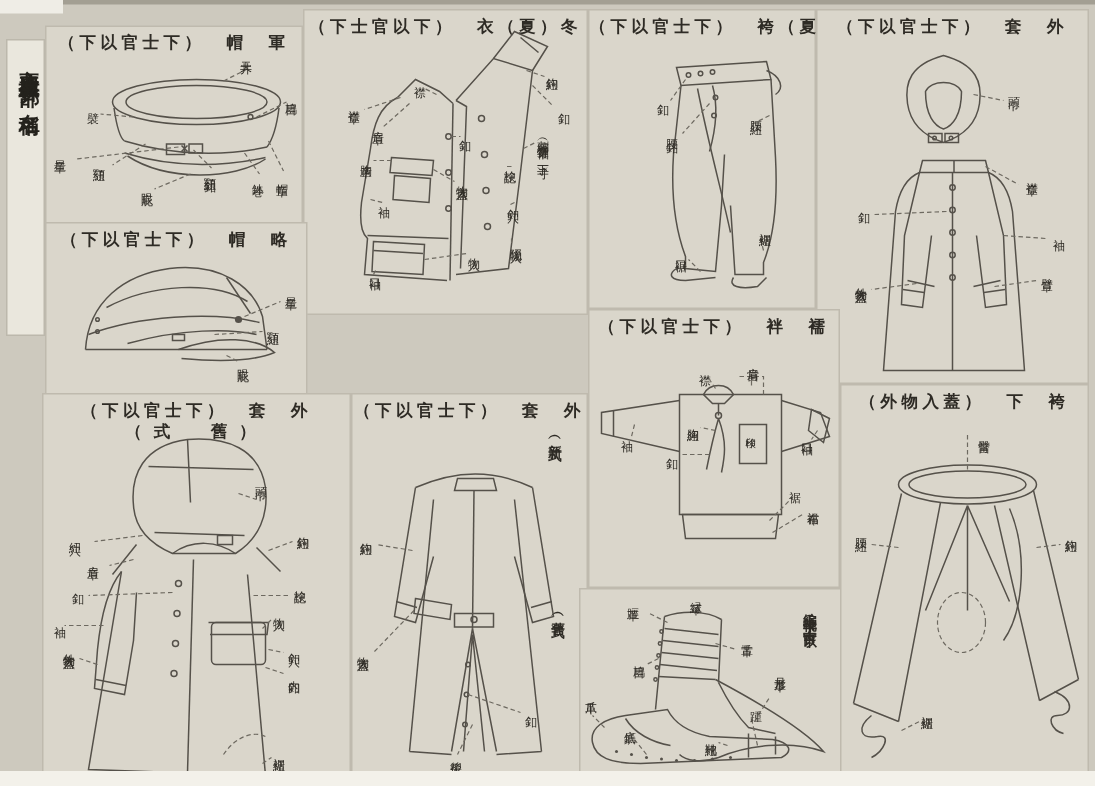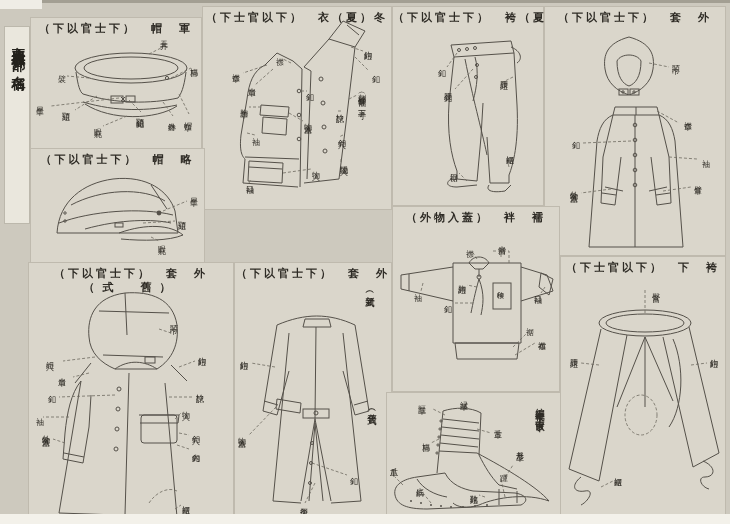--- a/index.html
+++ b/index.html
@@ -280,21 +280,21 @@
       <path class="d" d="M77,200 L112,212"></path>
         <path class="d" d="M80,220 L70,240"></path>
     </svg>
     <div class="lab" style="left:4px;top:92px">鉤紐</div>
     <div class="lab" style="left:2px;top:168px">物入蓋</div>
     <div class="lab" style="left:114px;top:208px">釦</div>
     <div class="lab" style="left:64px;top:238px">後裂</div>
   </div>
 
   <div class="panel" style="left:392px;top:206px;width:168px;height:186px;">
-    <div class="pt">（外物入蓋）　袢　襦</div>
+    <div class="pt">（下以官士下）　袢　襦</div>
     <svg width="168" height="186" viewBox="0 0 168 186">
       <path d="M60,56 L128,56 L128,136 L60,136 Z"></path>
       <path d="M62,136 L126,136 L124,152 L64,152 Z"></path>
       <path d="M60,60 L8,68 L8,82 L60,94"></path>
         <path d="M16,67 L16,84"></path>
       <path d="M128,60 L154,68 L160,84 L128,94"></path>
         <path d="M148,66 L160,72 L156,88 L146,80 Z"></path>
       <path d="M76,56 C80,48 92,48 96,56 L90,62 L82,62 Z"></path>
       <circle cx="86" cy="70" r="2"></circle>
       <path d="M86,72 C82,86 80,96 78,106 M86,72 C92,88 90,98 88,108"></path>
@@ -359,21 +359,21 @@
     <div class="lab" style="left:34px;top:44px">鳩目</div>
     <div class="lab" style="left:106px;top:30px">舌革</div>
     <div class="lab" style="left:128px;top:52px">月形革</div>
     <div class="lab" style="left:112px;top:74px">踵</div>
     <div class="lab" style="left:2px;top:68px">爪革</div>
     <div class="lab" style="left:28px;top:88px">底鋲</div>
     <div class="lab" style="left:82px;top:96px">靴紐</div>
   </div>
 
   <div class="panel" style="left:560px;top:256px;width:166px;height:264px;">
-    <div class="pt">（下士官以下）　下　袴</div>
+    <div class="pt">（外物入蓋）　下　袴</div>
     <svg width="166" height="264" viewBox="0 0 166 264">
       <ellipse cx="84" cy="66" rx="46" ry="13"></ellipse>
         <ellipse cx="84" cy="66" rx="39" ry="9"></ellipse>
       <path d="M40,72 L8,212 M66,78 L38,224 M8,212 L38,224"></path>
       <path d="M128,70 L158,196 M102,80 L132,210 M158,196 L132,210"></path>
       <path d="M84,80 L56,150 M84,80 L112,144 M84,80 L84,150"></path>
       <ellipse class="d" cx="80" cy="158" rx="16" ry="20"></ellipse>
       <path d="M112,82 C124,110 122,150 108,170"></path>
       <path d="M20,220 C10,228 12,236 24,234 C34,232 28,244 20,248"></path>
       <path d="M142,204 C156,210 154,220 144,220 C136,220 140,230 148,232"></path>

